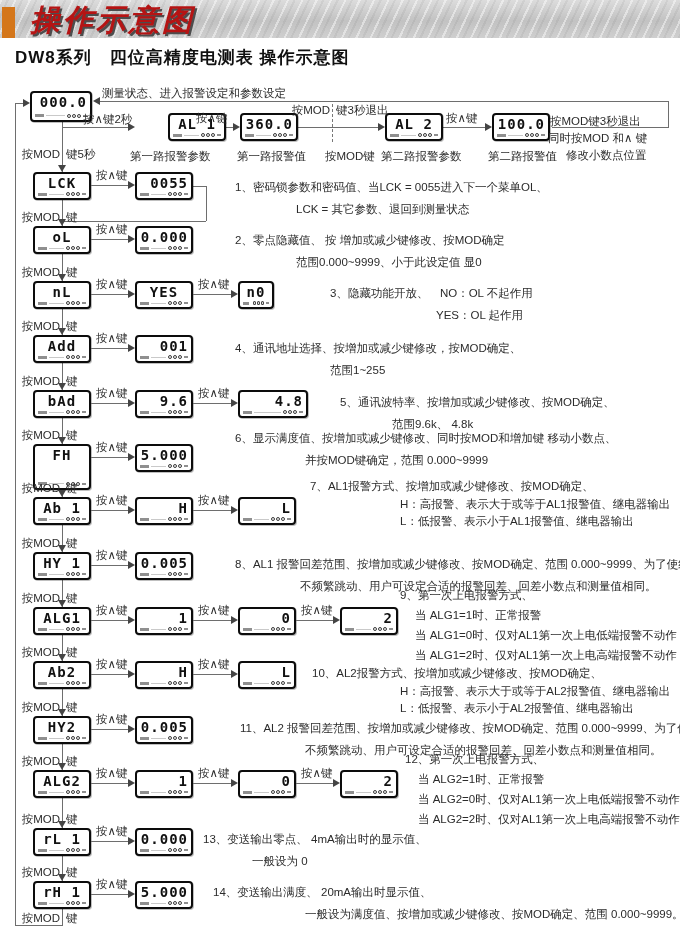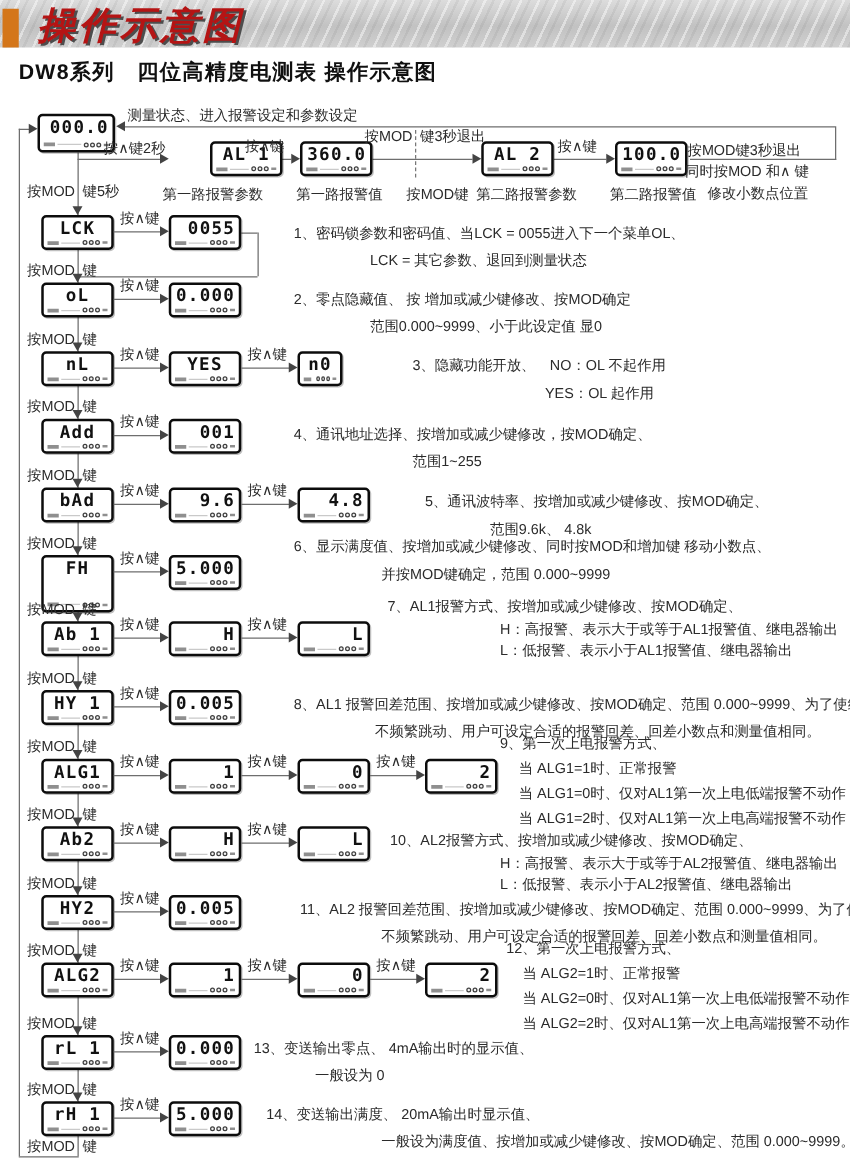--- a/index.html
+++ b/index.html
@@ -311,21 +311,21 @@
         <div class="s-line"></div>
         <div class="s-dot"></div>
         <div class="s-dot"></div>
         <div class="s-dot"></div>
         <div class="s-bar2"></div>
       </div>
     </div>
     <div class="ln" style="left: 193px; top: 403px; width: 39px; height: 1px;"></div>
     <div class="ar r" style="left: 231px; top: 399px;"></div>
     <div class="lbl" style="left: 198px; top: 387px;">按∧键</div>
-    <div class="led" style="left: 238px; top: 390px; width: 58px; height: 28px;">
+    <div class="led" style="left: 238px; top: 390px; width: 70px; height: 28px;">
       <div class="val right">4.8</div>
       <div class="strip">
         <div class="s-bar"></div>
         <div class="s-line"></div>
         <div class="s-dot"></div>
         <div class="s-dot"></div>
         <div class="s-dot"></div>
         <div class="s-bar2"></div>
       </div>
     </div>

